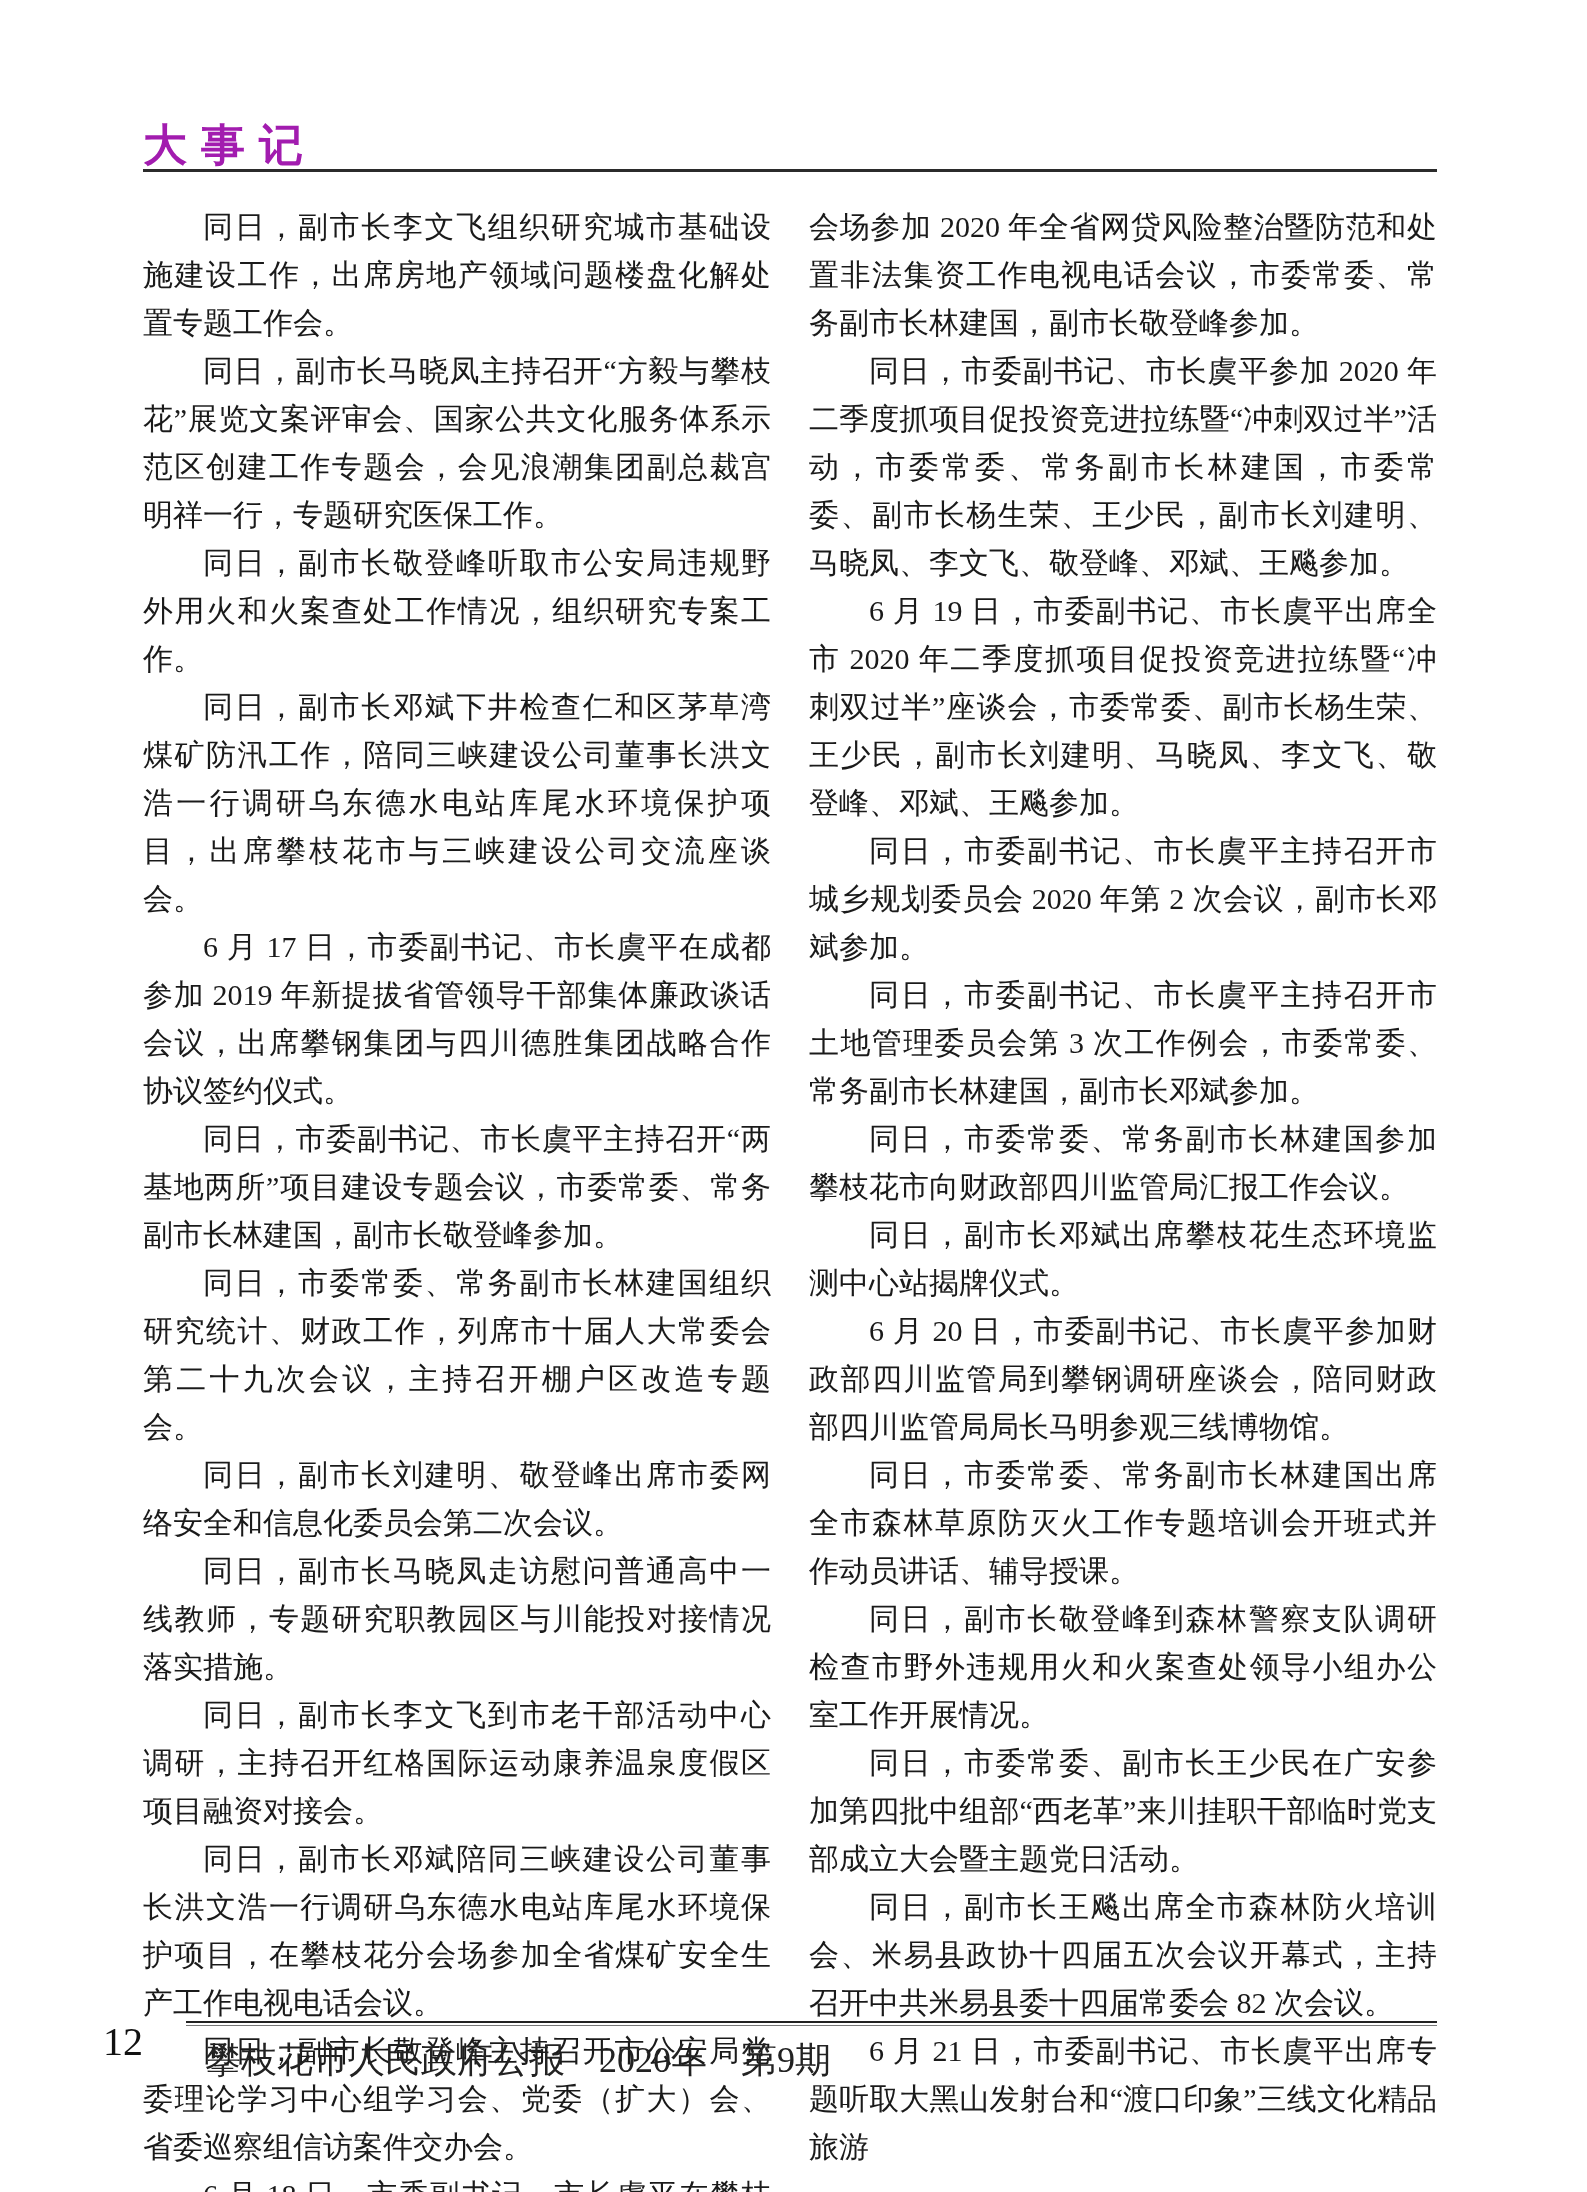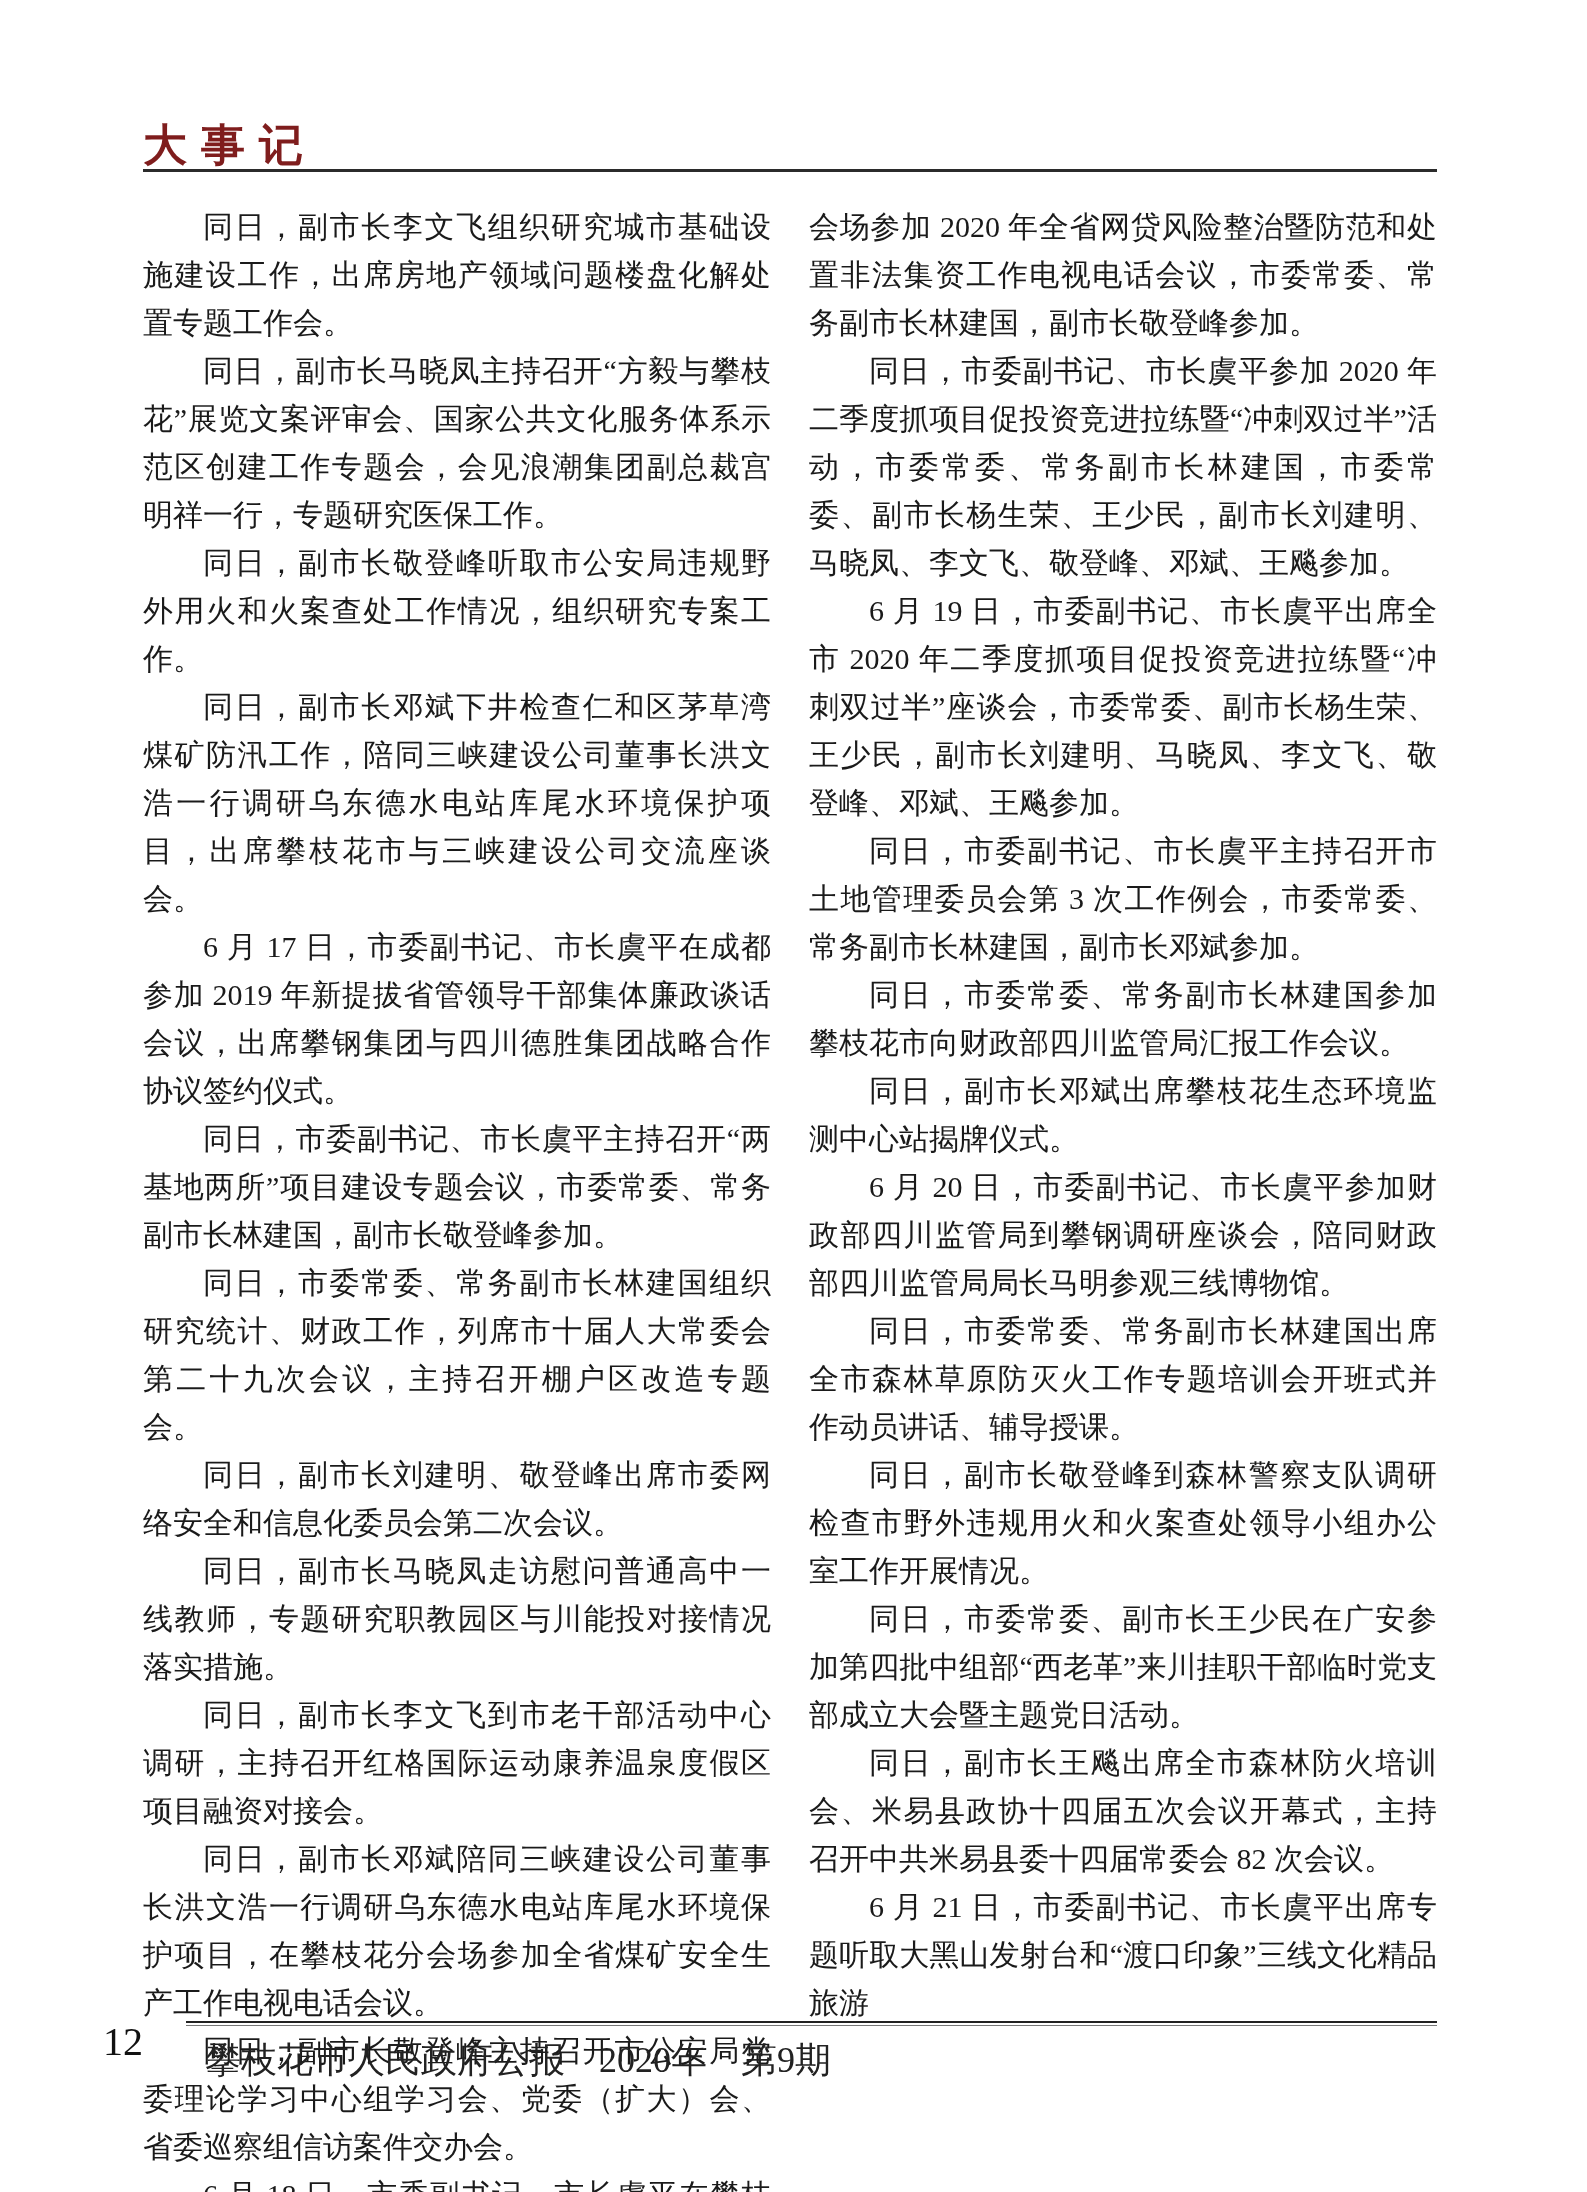--- a/index.html
+++ b/index.html
@@ -17,21 +17,21 @@
     color: #1a1a1a;
   }
   .header-title {
     position: absolute;
     left: 143px;
     top: 116px;
     font-family: "Liberation Sans", "DejaVu Sans", sans-serif;
     font-weight: bold;
     font-size: 44px;
     letter-spacing: 14px;
-    color: #7f1d1d;
+    color: #a21caf;
     white-space: nowrap;
   }
   .header-rule {
     position: absolute;
     left: 143px;
     top: 169px;
     width: 1294px;
     height: 0;
     border-top: 3px solid #2b2b2b;
   }
@@ -113,20 +113,21 @@
       <p class="para">同日，副市长马晓凤走访慰问普通高中一线教师，专题研究职教园区与川能投对接情况落实措施。</p>
       <p class="para">同日，副市长李文飞到市老干部活动中心调研，主持召开红格国际运动康养温泉度假区项目融资对接会。</p>
       <p class="para">同日，副市长邓斌陪同三峡建设公司董事长洪文浩一行调研乌东德水电站库尾水环境保护项目，在攀枝花分会场参加全省煤矿安全生产工作电视电话会议。</p>
       <p class="para">同日，副市长敬登峰主持召开市公安局党委理论学习中心组学习会、党委（扩大）会、省委巡察组信访案件交办会。</p>
       <p class="para">6 月 18 日，市委副书记、市长虞平在攀枝花分</p>
     </div>
     <div class="col">
       <p class="para continuation">会场参加 2020 年全省网贷风险整治暨防范和处置非法集资工作电视电话会议，市委常委、常务副市长林建国，副市长敬登峰参加。</p>
       <p class="para">同日，市委副书记、市长虞平参加 2020 年二季度抓项目促投资竞进拉练暨“冲刺双过半”活动，市委常委、常务副市长林建国，市委常委、副市长杨生荣、王少民，副市长刘建明、马晓凤、李文飞、敬登峰、邓斌、王飚参加。</p>
       <p class="para">6 月 19 日，市委副书记、市长虞平出席全市 2020 年二季度抓项目促投资竞进拉练暨“冲刺双过半”座谈会，市委常委、副市长杨生荣、王少民，副市长刘建明、马晓凤、李文飞、敬登峰、邓斌、王飚参加。</p>
+      <p class="para">同日，市委副书记、市长虞平主持召开市城乡规划委员会 2020 年第 2 次会议，副市长邓斌参加。</p>
       <p class="para">同日，市委副书记、市长虞平主持召开市土地管理委员会第 3 次工作例会，市委常委、常务副市长林建国，副市长邓斌参加。</p>
       <p class="para">同日，市委常委、常务副市长林建国参加攀枝花市向财政部四川监管局汇报工作会议。</p>
       <p class="para">同日，副市长邓斌出席攀枝花生态环境监测中心站揭牌仪式。</p>
       <p class="para">6 月 20 日，市委副书记、市长虞平参加财政部四川监管局到攀钢调研座谈会，陪同财政部四川监管局局长马明参观三线博物馆。</p>
       <p class="para">同日，市委常委、常务副市长林建国出席全市森林草原防灭火工作专题培训会开班式并作动员讲话、辅导授课。</p>
       <p class="para">同日，副市长敬登峰到森林警察支队调研检查市野外违规用火和火案查处领导小组办公室工作开展情况。</p>
       <p class="para">同日，市委常委、副市长王少民在广安参加第四批中组部“西老革”来川挂职干部临时党支部成立大会暨主题党日活动。</p>
       <p class="para">同日，副市长王飚出席全市森林防火培训会、米易县政协十四届五次会议开幕式，主持召开中共米易县委十四届常委会 82 次会议。</p>
       <p class="para">6 月 21 日，市委副书记、市长虞平出席专题听取大黑山发射台和“渡口印象”三线文化精品旅游</p>
     </div>

